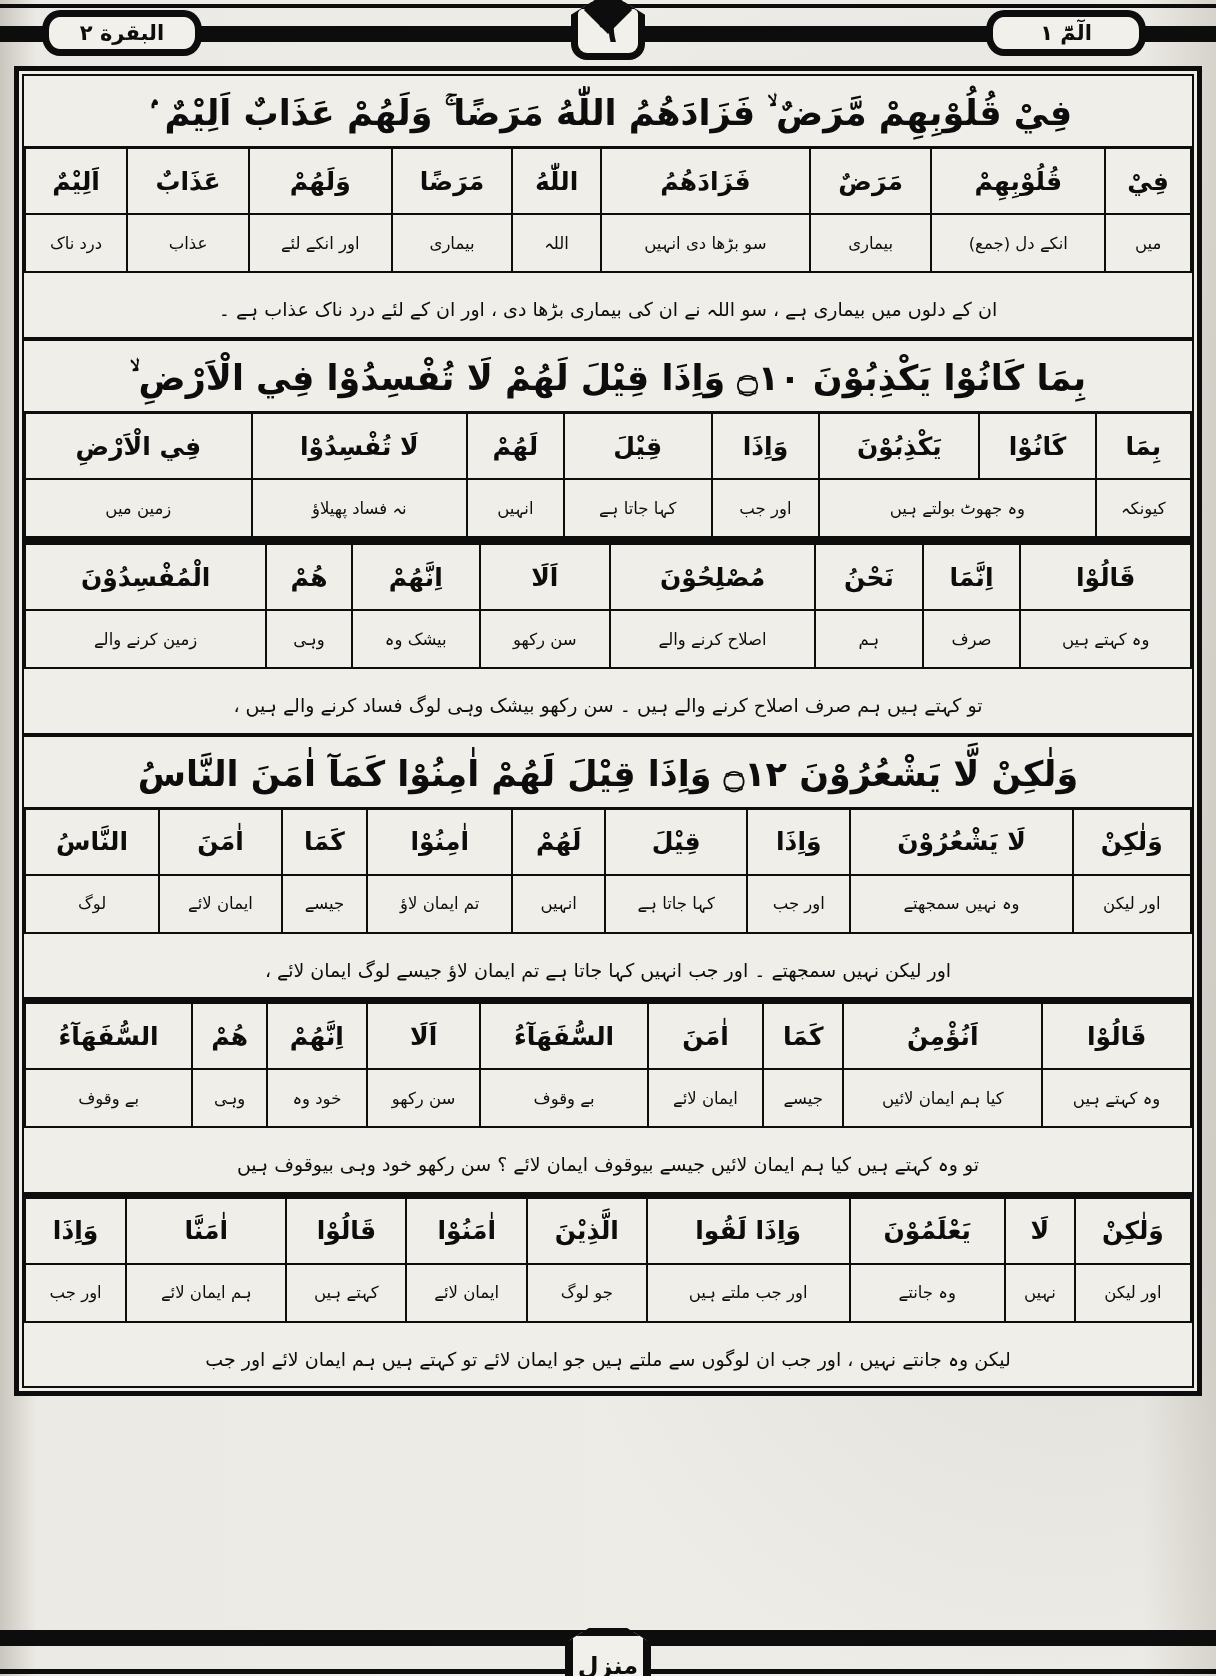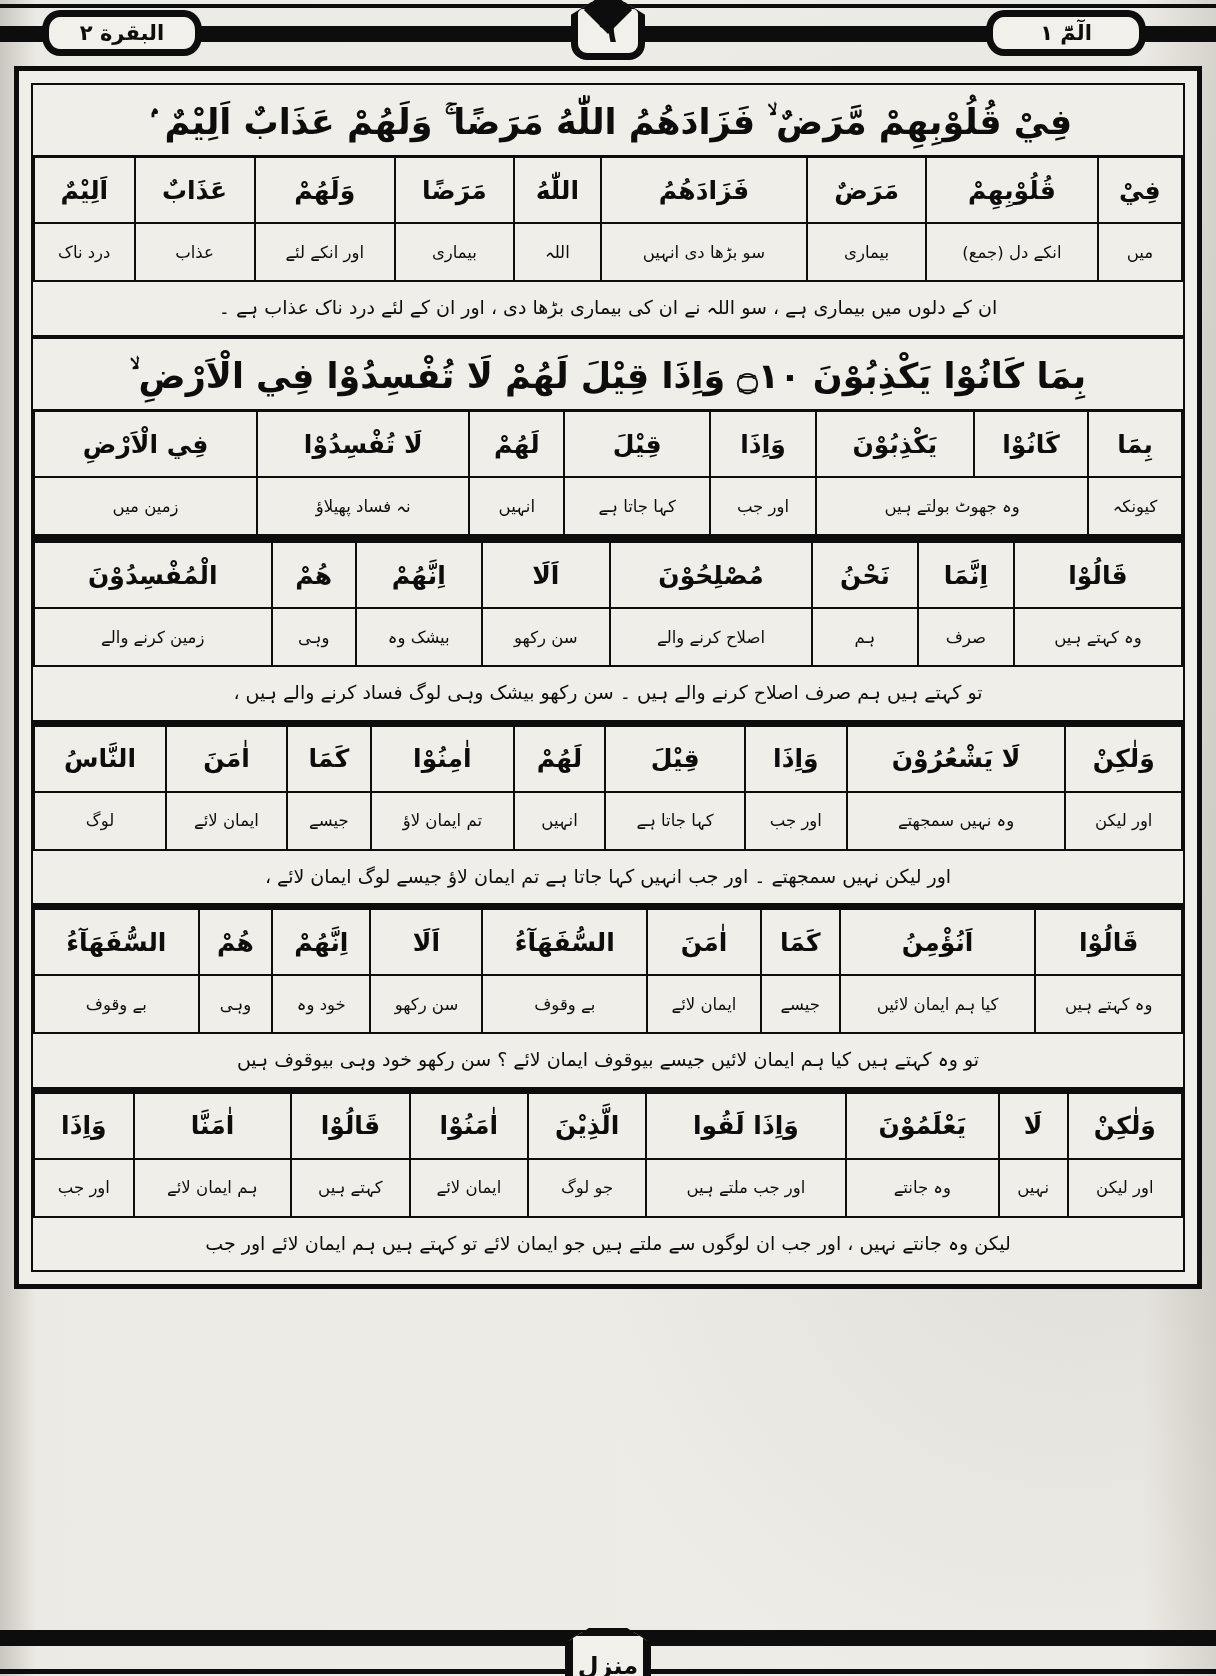--- a/index.html
+++ b/index.html
@@ -36,42 +36,42 @@
     display:flex;align-items:center;justify-content:center;
     font-weight:bold;font-size:30px;
     clip-path:polygon(50% -18%, 100% 22%, 100% 100%, 0 100%, 0 22%);
   }
   .medallion::before{
     content:"";position:absolute;top:-16px;left:50%;transform:translateX(-50%) rotate(45deg);
     width:34px;height:34px;background:#0d0d0d;z-index:-1;
   }
   
   .frame-outer{margin:0 14px;border:5px solid #0d0d0d;background:#f0eee8;}
-  .frame-inner{margin:12px;border:2px solid #0d0d0d;}
+  .frame-inner{margin:3px;border:2px solid #0d0d0d;}
   
   .block{border-bottom:4px solid #0d0d0d;}
   .block:last-child{border-bottom:none;}
   .verse{
     direction:rtl;text-align:center;
     font-size:35px;font-weight:bold;line-height:1.55;
     padding:10px 14px 6px;letter-spacing:1px;
   }
   table.words{
     width:100%;border-collapse:collapse;table-layout:auto;
     border-top:3px solid #0d0d0d;
   }
   table.words td{
     border:2.5px solid #0d0d0d;text-align:center;vertical-align:middle;
     padding:4px 6px;
   }
   tr.row-ar td{font-size:25px;font-weight:bold;height:56px;}
   tr.row-ur td{font-size:16.5px;height:48px;}
   .translation{
     direction:rtl;text-align:center;font-size:19px;font-weight:500;
-    padding:11px 30px 13px;line-height:1.5;
+    padding:22px 30px 13px;line-height:1.5;
   }
   
   .ftr{position:absolute;left:0;right:0;bottom:0;height:64px;}
   .ftr .bar{position:absolute;left:0;right:0;top:18px;height:16px;background:#0d0d0d;}
   .ftr .botline{position:absolute;left:0;right:0;bottom:2px;height:5px;background:#0d0d0d;}
   .foot-medallion{
     position:absolute;left:50%;transform:translateX(-50%);top:16px;
     width:86px;height:60px;background:#f2f0ea;border:8px solid #0d0d0d;
     box-sizing:border-box;border-radius:6px 6px 0 0;
     clip-path:polygon(50% -20%, 100% 25%, 100% 100%, 0 100%, 0 25%);
@@ -181,20 +181,21 @@
                   <td class="ur">بیشک وہ</td>
                   <td class="ur">وہی</td>
                   <td class="ur">زمین کرنے والے</td>
                 </tr>
       </tbody>
     </table>
     <div class="translation">تو کہتے ہیں ہم صرف اصلاح کرنے والے ہیں ۔ سن رکھو بیشک وہی لوگ فساد کرنے والے ہیں ،</div>
   </section>
 
   <section class="block">
+    <div class="verse">وَلٰكِنْ لَّا يَشْعُرُوْنَ ۝۱۲ وَاِذَا قِيْلَ لَهُمْ اٰمِنُوْا كَمَآ اٰمَنَ النَّاسُ</div>
     <table class="words" dir="rtl">
       <tbody>
         <tr class="row-ar">
                   <td class="ar">وَلٰكِنْ</td>
                   <td class="ar">لَا يَشْعُرُوْنَ</td>
                   <td class="ar">وَاِذَا</td>
                   <td class="ar">قِيْلَ</td>
                   <td class="ar">لَهُمْ</td>
                   <td class="ar">اٰمِنُوْا</td>
                   <td class="ar">كَمَا</td>

